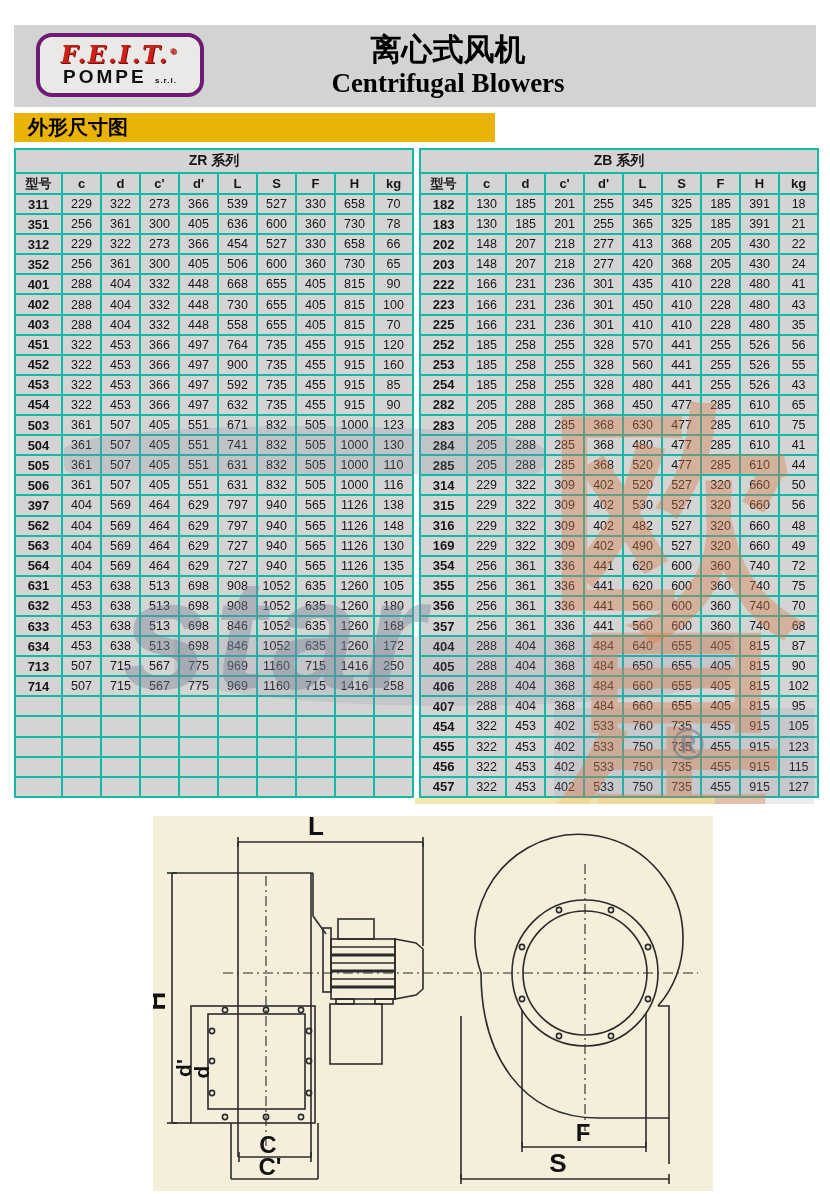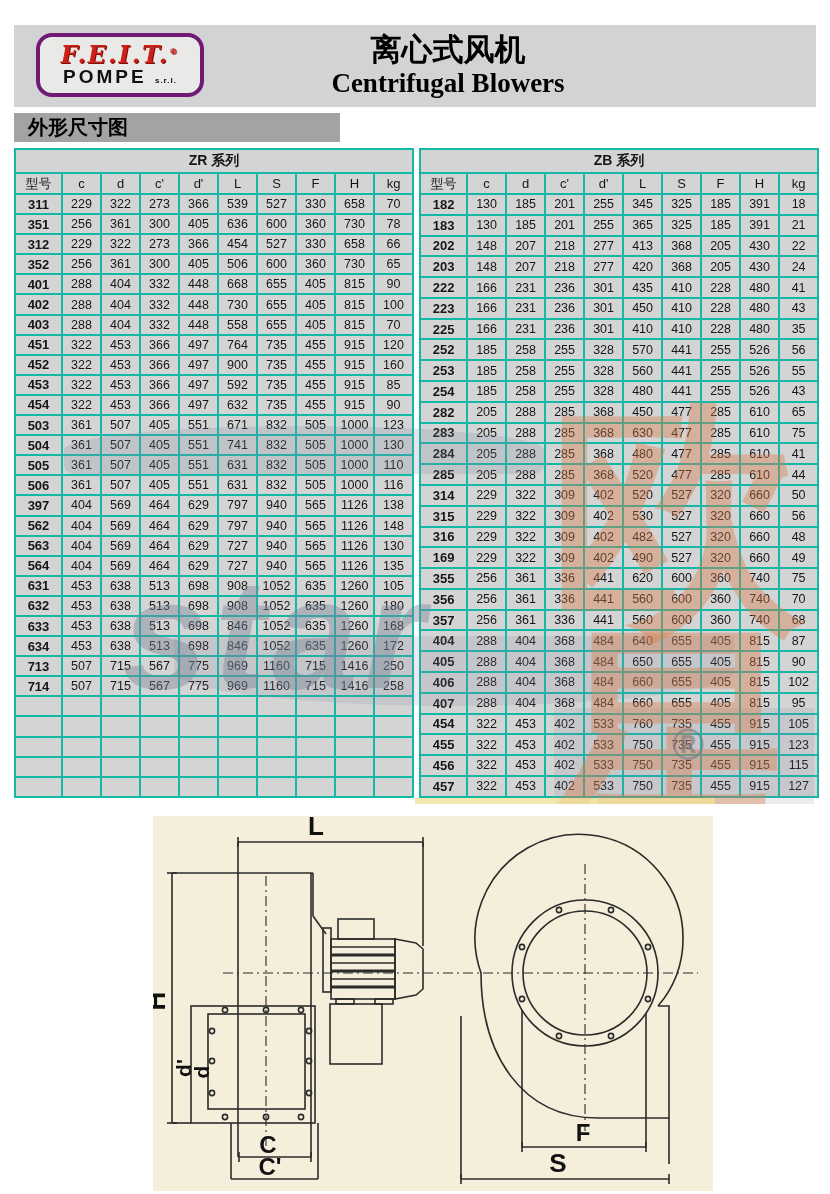--- a/index.html
+++ b/index.html
@@ -14,31 +14,31 @@
                color:#cf2018; font-size:24px; letter-spacing:2px; line-height:1.0;
                text-shadow:1px 1px 0 #7a0c08; }
   .logo-feit sup { font-size:8px; }
   .logo-pompe { font-weight:bold; color:#111; font-size:19px; letter-spacing:3px; line-height:1.1; }
   .logo-pompe .srl { font-size:8px; letter-spacing:1px; }
   .titles { position:absolute; left:209px; top:6px; width:450px; text-align:center; }
   .title-cn { font-size:31px; font-weight:bold; color:#000; line-height:1.2; }
   .title-en { font-family:"Liberation Serif", serif; font-size:27px; font-weight:bold; color:#000; line-height:1.15; }
 
   
-  .section-bar { position:absolute; left:14px; top:113px; width:326px; height:29px; background:#a3a3a3;
+  .section-bar { position:absolute; left:14px; top:113px; width:481px; height:29px; background:#eab308;
                  font-size:20px; font-weight:bold; color:#000; line-height:29px; padding-left:14px; }
 
   
   .tables-wrap { position:absolute; left:14px; top:148px; width:802px; display:flex; gap:5px; }
   table.dim { border-collapse:separate; border-spacing:2px; background:#14b8a6; table-layout:fixed; }
   table.dim { width:399px; }
   table.dim th, table.dim td { background:#d4d4d4; text-align:center; vertical-align:middle;
                                color:#161616; overflow:hidden; white-space:nowrap; }
   th.series { height:22px; font-size:14px; font-weight:bold; }
-  tr.cols th { height:19px; font-size:13px; font-weight:normal;margin-top:44px; }
+  tr.cols th { height:19px; font-size:13px; font-weight:bold;margin-top:44px; }
   table.dim td { height:18.1px; font-size:12.5px; }
   table.dim td.model { font-weight:bold; font-size:13px; }
 
   
   .wm-layer { position:absolute; left:14px; top:148px; width:802px; height:656px; pointer-events:none; overflow:hidden; }
   .wm-swoosh1 { position:absolute; left:50px; top:278px; width:480px; height:48px; border-radius:50% 50% 10px 10px;
                 background:rgba(125,136,158,0.22); }
   .wm-swoosh2 { position:absolute; left:160px; top:488px; width:560px; height:70px; border-radius:0 0 50% 50%;
                 background:rgba(125,136,158,0.18); }
   .wm-bar { position:absolute; left:540px; top:560px; width:260px; height:110px; background:rgba(125,136,158,0.16); }
@@ -692,20 +692,32 @@
             <td>322</td>
             <td>309</td>
             <td>402</td>
             <td>490</td>
             <td>527</td>
             <td>320</td>
             <td>660</td>
             <td>49</td>
           </tr>
           <tr>
+            <td class="model">354</td>
+            <td>256</td>
+            <td>361</td>
+            <td>336</td>
+            <td>441</td>
+            <td>620</td>
+            <td>600</td>
+            <td>360</td>
+            <td>740</td>
+            <td>72</td>
+          </tr>
+          <tr>
             <td class="model">355</td>
             <td>256</td>
             <td>361</td>
             <td>336</td>
             <td>441</td>
             <td>620</td>
             <td>600</td>
             <td>360</td>
             <td>740</td>
             <td>75</td>

